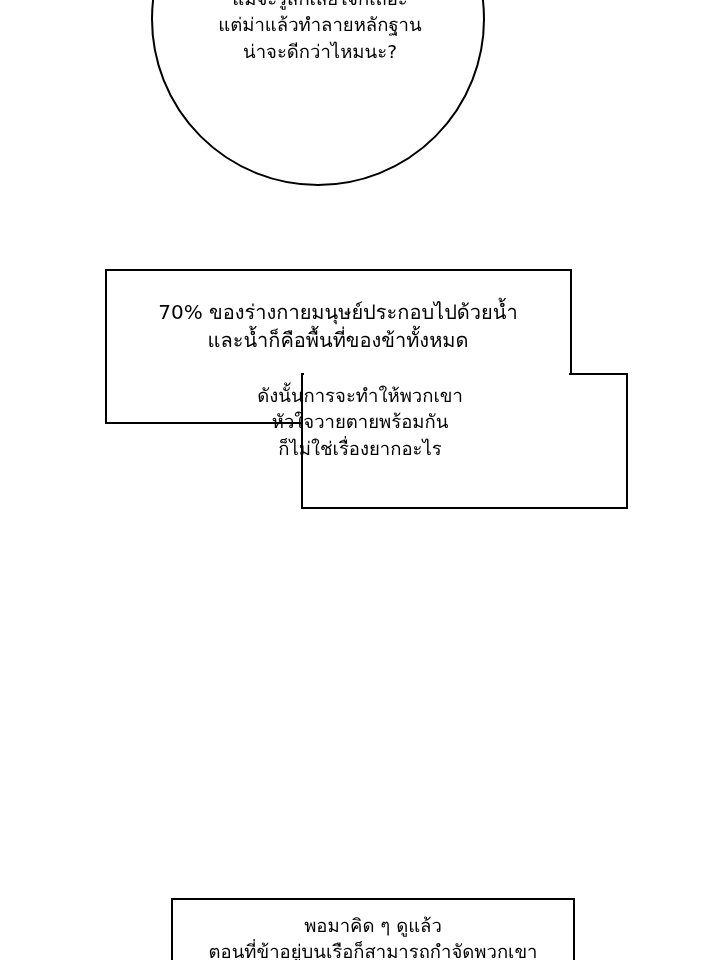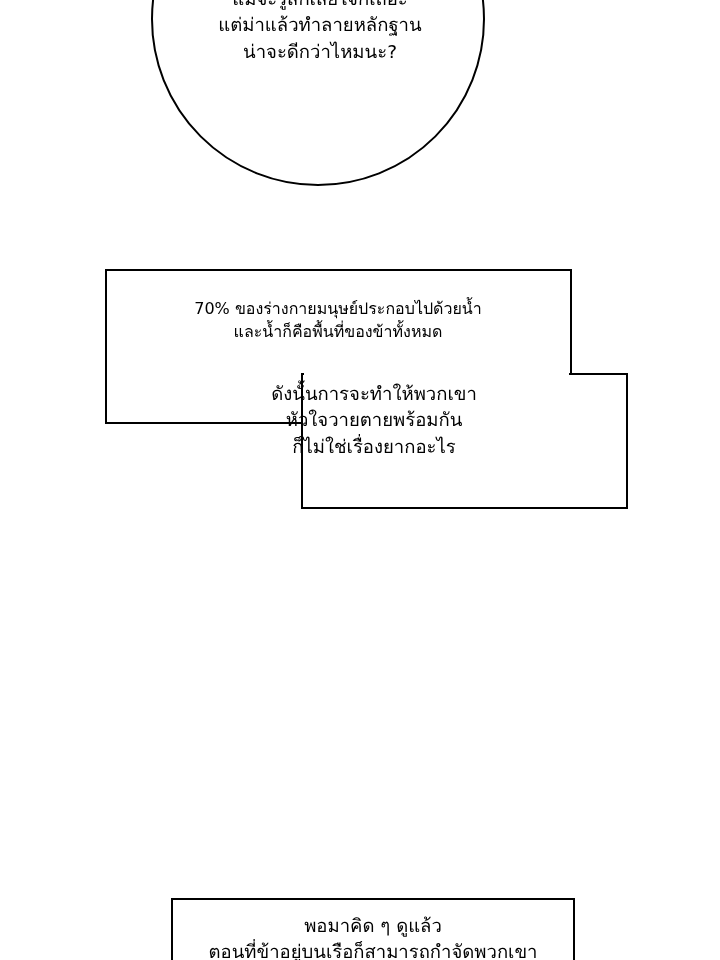--- a/index.html
+++ b/index.html
@@ -91,28 +91,27 @@
     left: 464px;
     top: 106px;
     width: 8px;
     height: 47px;
     background: #fff;
   }
   #balloon-step-text-a {
     left: 112px;
     top: 298px;
     width: 452px;
-    font-size: 16px;
+    font-size: 20px;
   }
   #balloon-step-text-b {
-    left: 219px;
+    left: 205px;
     top: 383px;
     width: 310px;
     font-size: 18.5px;
-    font-family: Liberation Mono, monospace;
   }
 
   
   #balloon-bottom {
     position: absolute;
     left: 171px;
     top: 898px;
     width: 404px;
     height: 110px;
     border: 2.5px solid #000;

